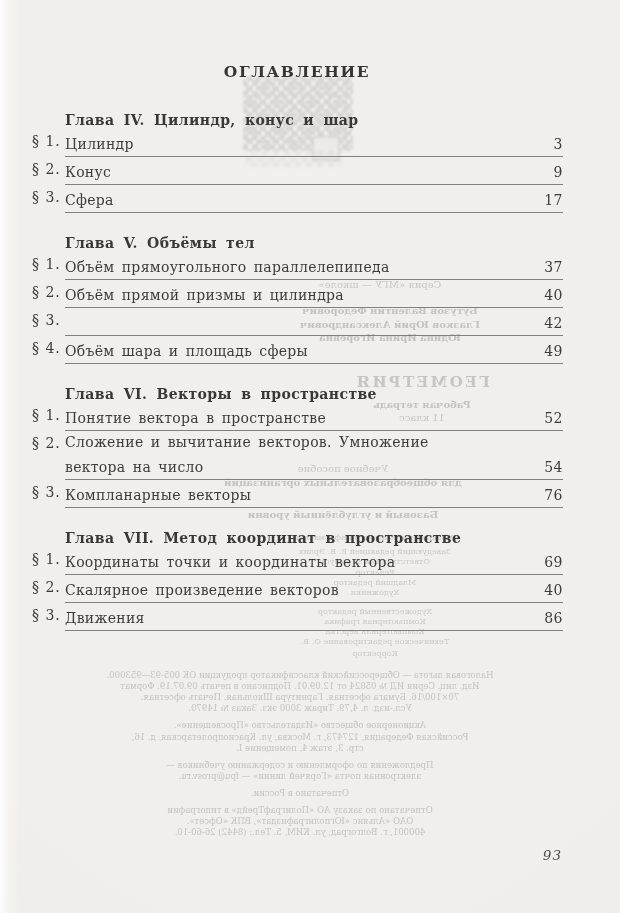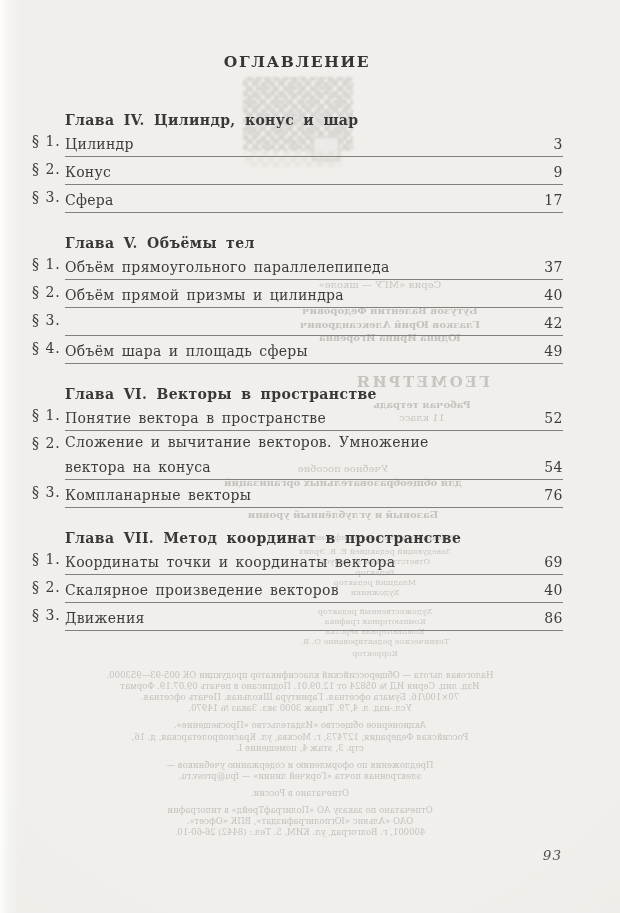--- a/index.html
+++ b/index.html
@@ -45,21 +45,21 @@
     filter:blur(1px);opacity:.55;
   }
   .qr-sq{
     position:absolute;left:69px;top:59px;width:24px;height:21px;
     background:#eceae6;border:2px solid #d2d1cd;filter:blur(.5px);
   }
   
   .title{
     position:absolute;top:51px;left:0;right:26px;z-index:2;
     text-align:center;font-size:15.5px;font-weight:700;
-    letter-spacing:1.6px;color:#373533;margin:1px;
+    letter-spacing:1.6px;color:#373533;margin:11px;
   }
   .toc{position:absolute;left:65px;right:57px;top:0;z-index:2;}
   .chapter{margin:0;}
   .chap-heading{
     font-size:14px;font-weight:700;height:17px;line-height:17px;
     margin:22px 0 0 0;letter-spacing:.4px;word-spacing:4px;color:#3a3836;
   }
   .chapter:first-child .chap-heading{margin-top:112px;}
   .entry{position:relative;}
   .eline-a{height:21px;display:flex;align-items:center;padding-bottom:2px;}
@@ -214,21 +214,21 @@
       <span class="pg">52</span>
     </div>
   </div>
 
   <div class="entry two">
     <span class="marker m-top">§ 2.</span>
     <div class="eline eline-a">
       <span class="etext t1">Сложение и вычитание векторов. Умножение</span>
     </div>
     <div class="eline eline-b">
-      <span class="etext t2">вектора на конуса</span>
+      <span class="etext t2">вектора на число</span>
       <span class="pg">54</span>
     </div>
   </div>
 
   <div class="entry">
     <span class="marker m-bot">§ 3.</span>
 
     <div class="eline eline-b">
       <span class="etext t2">Компланарные векторы</span>
       <span class="pg">76</span>

